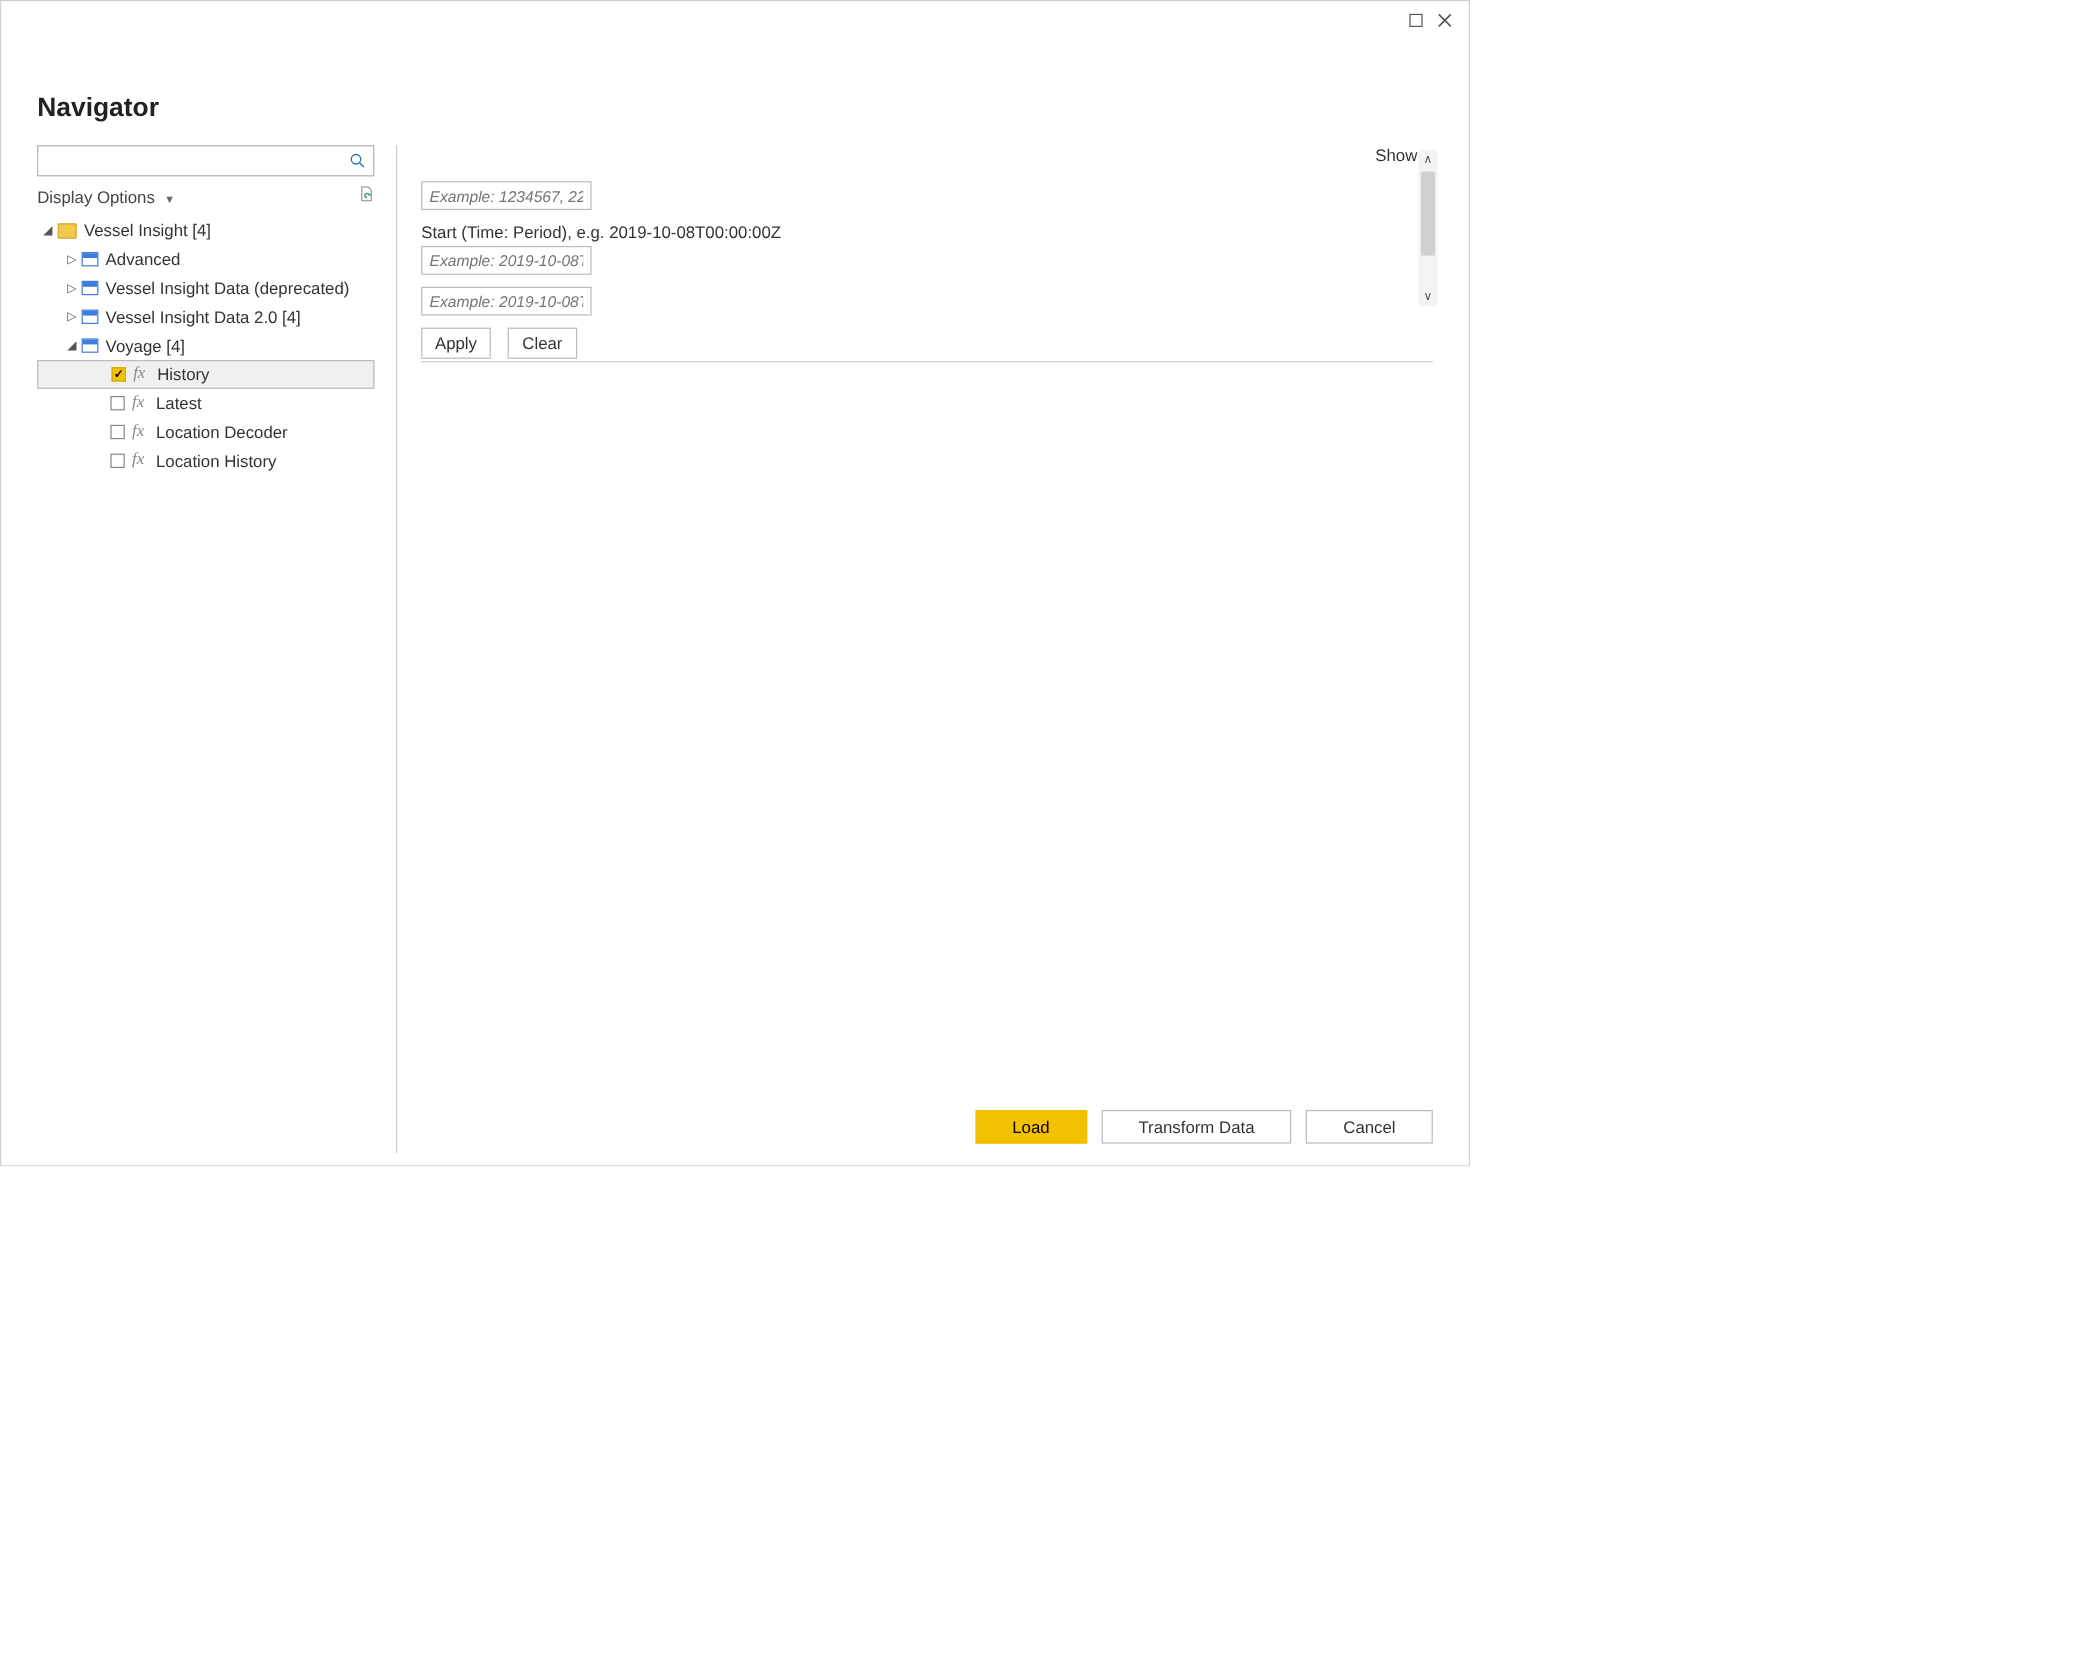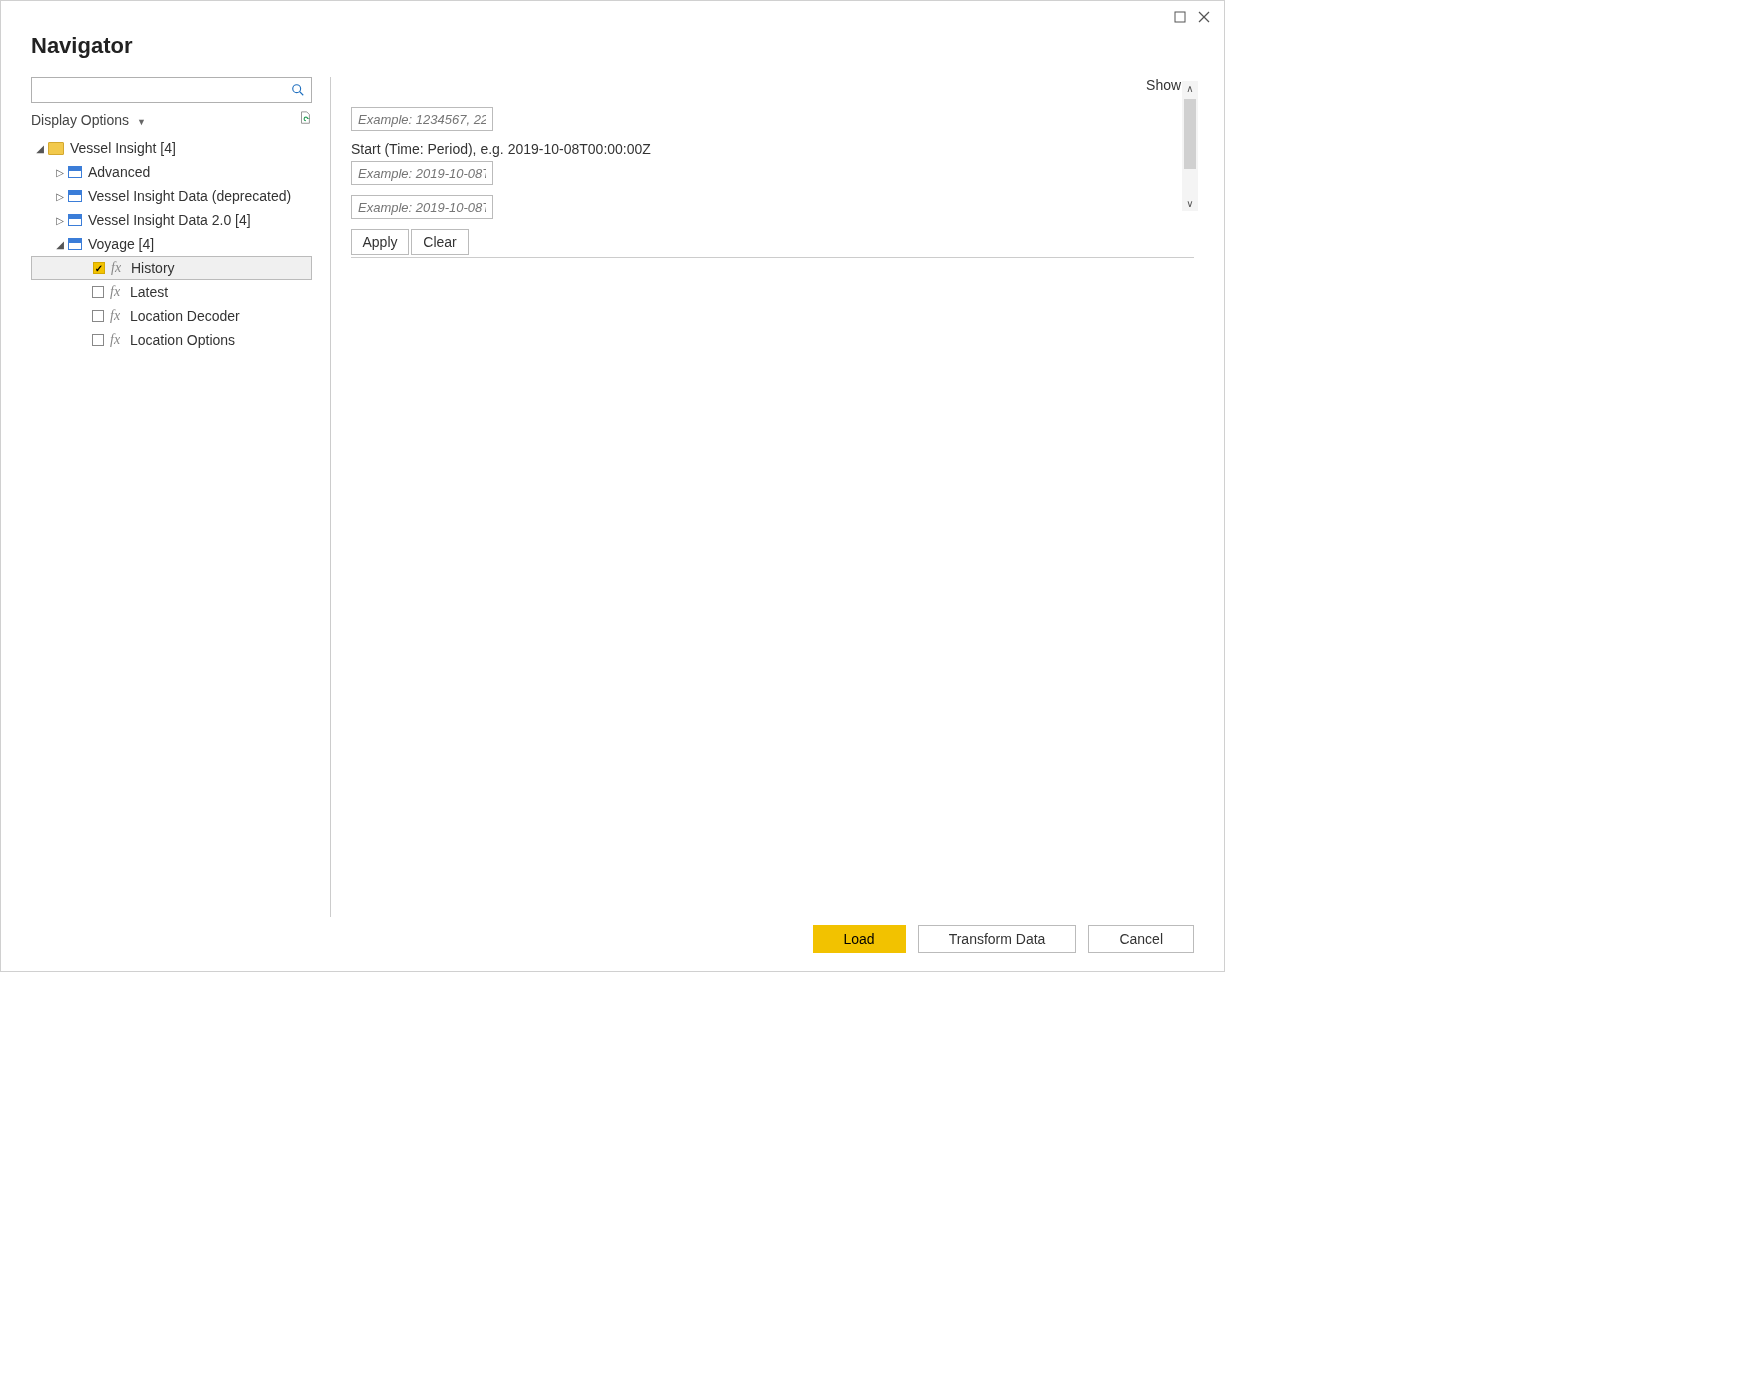--- a/index.html
+++ b/index.html
@@ -17,20 +17,21 @@
     justify-content: flex-end;
     gap: 4px;
     padding: 6px 10px 0 0;
   }
   .titlebar span { width: 20px; height: 20px; display: flex; align-items: center; justify-content: center; color: #555; }
   .header {
     padding: 6px 30px 18px 30px;
     font-size: 22px;
     font-weight: 600;
     color: #222;
+    margin-top: 44px;
   }
   .body {
     display: flex;
     padding: 0 30px;
     height: calc(100% - 130px);
   }
   .left-pane {
     width: 300px;
     border-right: 1px solid #ccc;
     padding-right: 18px;
@@ -80,21 +81,21 @@
     flex-direction: column;
   }
   .show-row { display: flex; justify-content: flex-end; align-items: center; font-size: 14px; color: #333; margin-bottom: 10px; }
   .show-row .caret { font-size: 9px; margin-left: 4px; color: #888; }
   .form-area { margin-top: 4px; }
   .form-label { font-size: 14px; color: #333; margin-bottom: 4px; }
   .form-input {
     width: 142px; height: 24px; border: 1px solid #bbb; padding: 2px 6px;
     font-size: 13px; font-style: italic; color: #888; margin-bottom: 10px; display: block;
   }
-  .btn-row { display: flex; gap: 2px; margin-top: 4px; }
+  .btn-row { display: flex; gap: 14px; margin-top: 4px; }
   .btn-small {
     border: 1px solid #bbb; background: #fff; height: 26px; min-width: 58px;
     font-size: 14px; color: #333; display: flex; align-items: center; justify-content: center;
     cursor: pointer; padding: 0 10px;
   }
   .hr { height: 1px; background: #ccc; margin-top: 2px; }
   .vscroll {
     position: absolute; right: -4px; top: 4px; width: 16px; height: 130px;
     background: #f4f4f4; display: flex; flex-direction: column; justify-content: space-between; align-items: center;
   }
@@ -209,21 +210,21 @@
 
         <div class="tree-item indent3">
           <span class="cb"></span>
           <span class="fx-icon">fx</span>
           <span>Location Decoder</span>
         </div>
 
         <div class="tree-item indent3">
           <span class="cb"></span>
           <span class="fx-icon">fx</span>
-          <span>Location Options</span>
+          <span>Location History</span>
         </div>
 
       </div>
     </div>
 
     <div class="right-pane">
 
       <div class="show-row">
         <span>Show</span>
         <span class="caret">▼</span>

